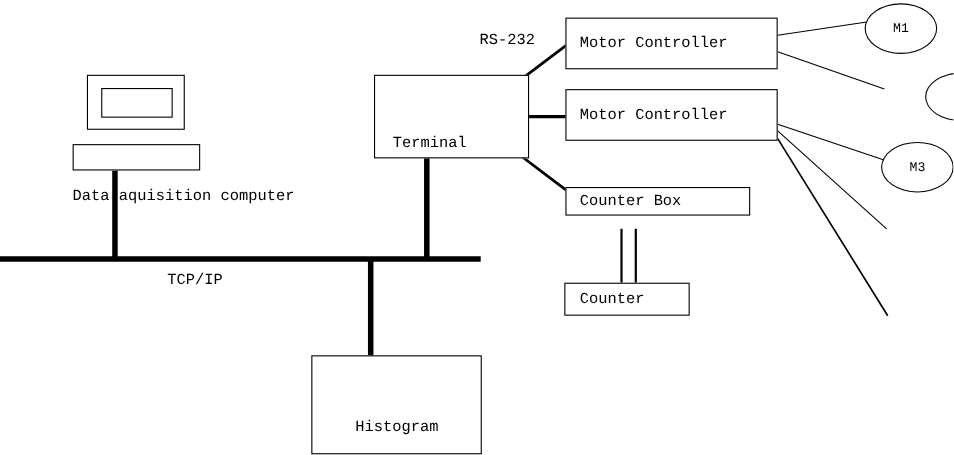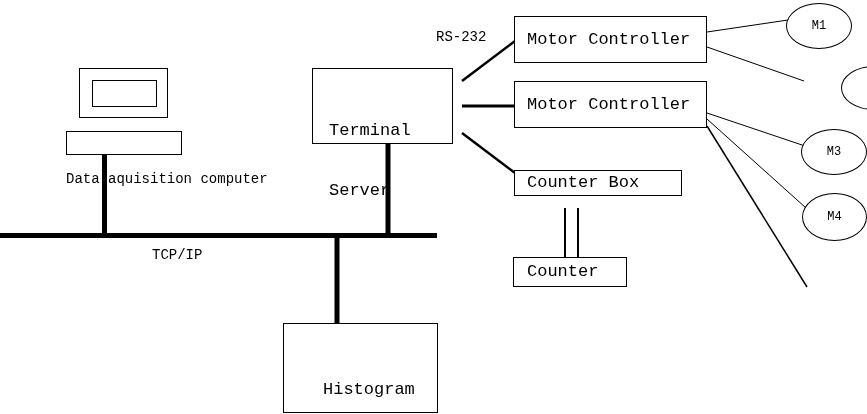--- a/index.html
+++ b/index.html
@@ -15,21 +15,21 @@
   .lines {
     position: absolute;
     left: 0; top: 0;
     width: 867px; height: 414px;
   }
   .box {
     position: absolute;
     border: 1px solid #000;
     background: #fff;
     box-sizing: border-box;
-    font-size: 17px;
+    font-size: 14px;
     line-height: 20px;
     white-space: pre;
   }
   .vcenter {
     display: flex;
     align-items: center;
   }
   .label {
     position: absolute;
     font-size: 14px;
@@ -54,21 +54,21 @@
     background: #fff;
     box-sizing: border-box;
   }
 
   
   .monitor   { left: 79px;  top: 68px;  width: 89px;  height: 50px; }
   .screen    { left: 92px;  top: 80px;  width: 65px;  height: 27px; }
   .keyboard  { left: 66px;  top: 131px; width: 116px; height: 24px; }
 
   
-  .terminal-server   { left: 312px; top: 68px;  width: 141px; height: 76px; padding: 12px 0 0 16px; }
+  .terminal-server   { left: 340px; top: 68px;  width: 141px; height: 76px; padding: 12px 0 0 16px; }
   .motor-controller1 { left: 514px; top: 16px;  width: 193px; height: 47px; padding-left: 12px; }
   .motor-controller2 { left: 514px; top: 81px;  width: 193px; height: 47px; padding-left: 12px; }
   .counter-box       { left: 514px; top: 170px; width: 168px; height: 26px; padding-left: 12px; }
   .counter           { left: 513px; top: 257px; width: 114px; height: 30px; padding-left: 13px; }
   .histogram         { left: 283px; top: 323px; width: 155px; height: 90px; padding: 13px 0 0 39px; line-height: 21px; }
 
   
   .computer-label { left: 66px;  top: 170px; }
   .tcp-label      { left: 128px; top: 246px; margin-left: 24px; }
   .rs232-label    { left: 436px; top: 28px; }
@@ -115,21 +115,20 @@
   <div class="rect monitor"></div>
   <div class="rect screen"></div>
   <div class="rect keyboard"></div>
 
   <div class="label computer-label">Data aquisition computer</div>
   <div class="label tcp-label">TCP/IP</div>
   <div class="label rs232-label">RS-232</div>
 
   <div class="box terminal-server">
     <div>Terminal</div>
-    <div>Server</div>
   </div>
 
   <div class="box vcenter motor-controller1">
     <span>Motor Controller</span>
   </div>
 
   <div class="box vcenter motor-controller2">
     <span>Motor Controller</span>
   </div>
 
@@ -148,17 +147,14 @@
 
   <div class="motor m1">
     <span>M1</span>
   </div>
   <div class="motor m2">
     <span>M2</span>
   </div>
   <div class="motor m3">
     <span>M3</span>
   </div>
-  <div class="motor m4">
-    <span>M4</span>
-  </div>
 
 </div>
 
 </body></html>

